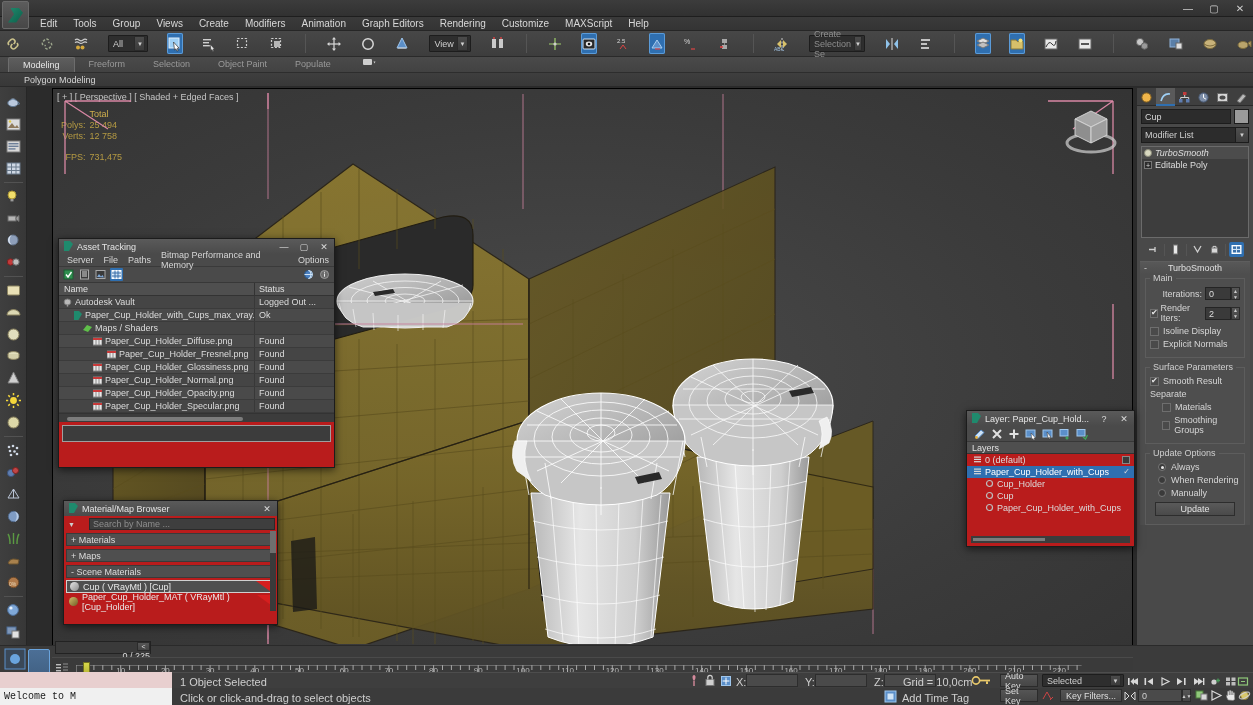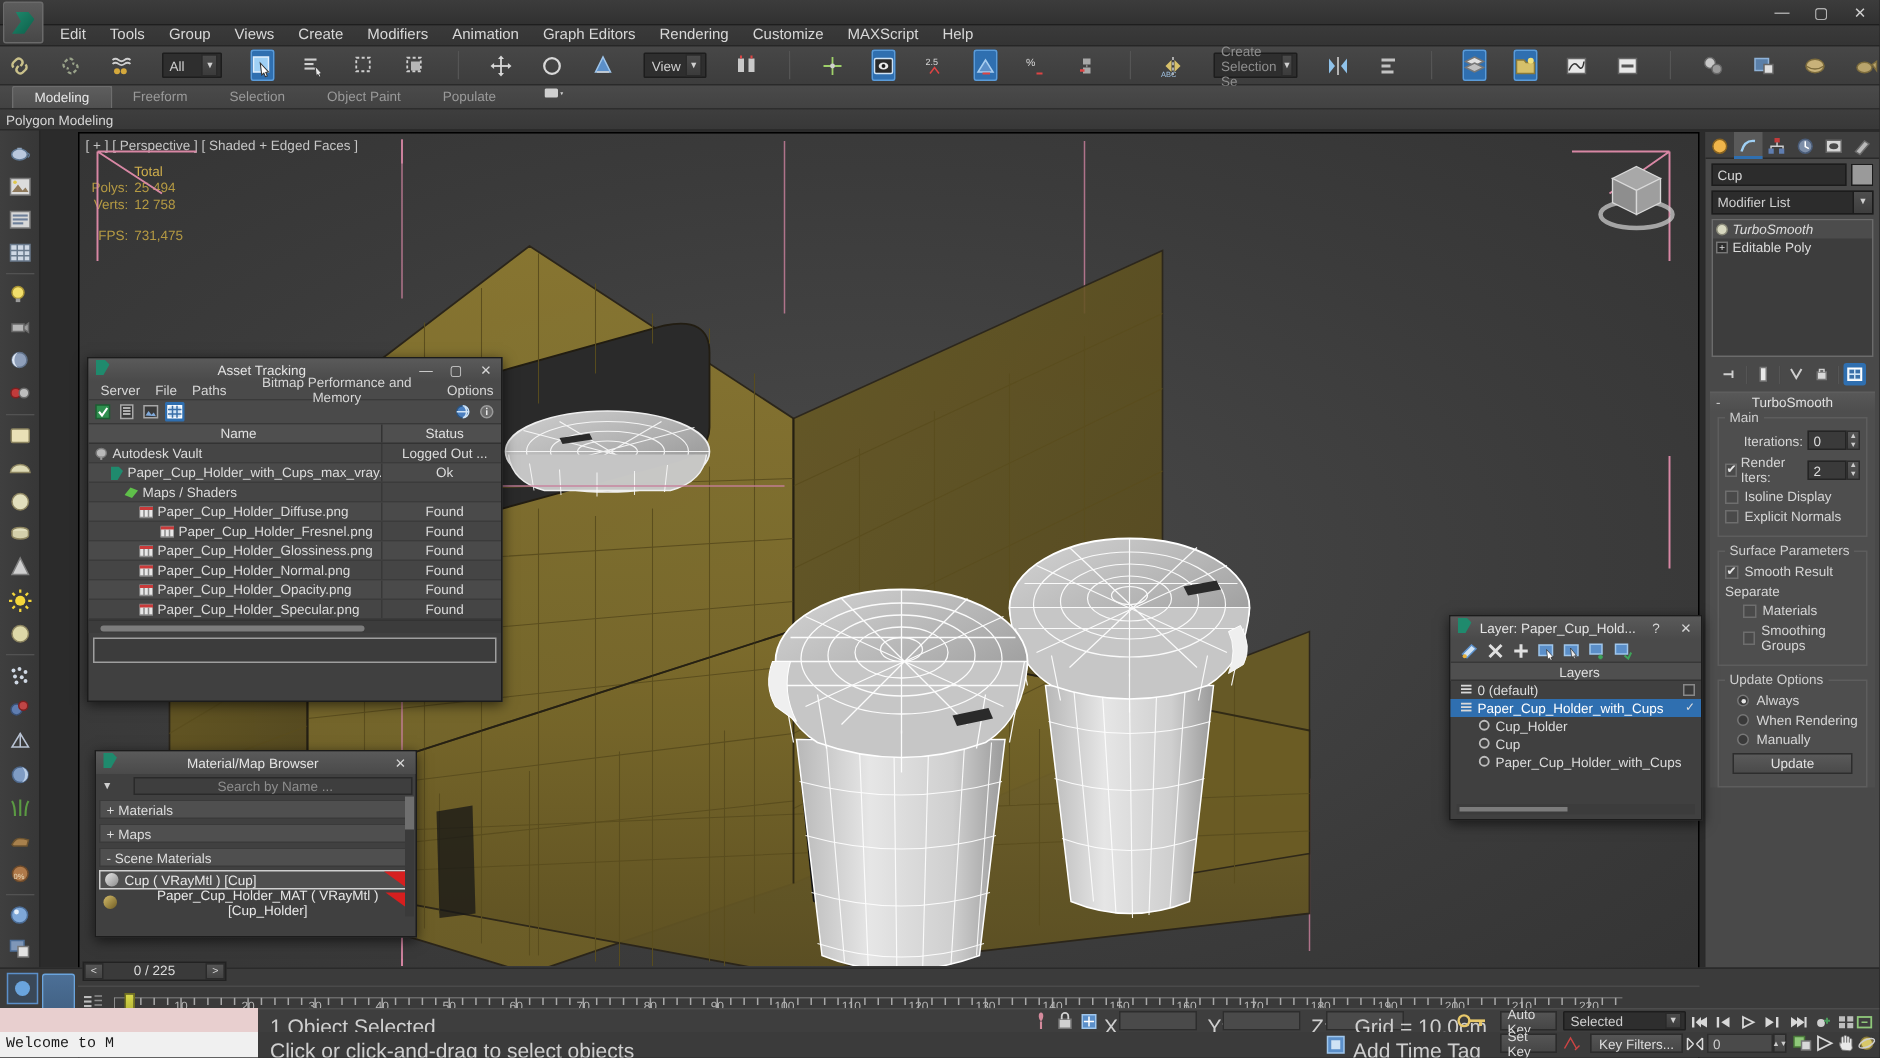--- a/index.html
+++ b/index.html
@@ -69,21 +69,21 @@
     left:0; top:57px; width:1253px; height:16px;
     background:linear-gradient(#4a4a4a,#424242);
     display:flex; align-items:center; padding-left:8px; border-bottom:1px solid #2d2d2d;
   }
   #ribbon .rt{ font-size:9px; color:#9a9a9a; padding:0 14px; line-height:15px; height:15px;}
   #ribbon .rt.active{ color:#e8e8e8; background:linear-gradient(#5e5e5e,#505050);
                       border:1px solid #6d6d6d; border-bottom:none; border-radius:2px 2px 0 0; }
   #ribbon2{
     left:0; top:73px; width:1253px; height:14px;
     background:linear-gradient(#3e3e3e,#383838); border-bottom:1px solid #2a2a2a;
-    display:flex; align-items:center; padding-left:4px;
+    display:flex; align-items:center; padding-left:24px;
   }
   #ribbon2 .label{ font-size:9px; color:#d6d6d6; }
 
   
   #lefttb{
     left:0; top:87px; width:27px; height:558px;
     background:linear-gradient(90deg,#3f3f3f,#373737);
     border-right:1px solid #262626; padding-top:4px;
   }
   .ltb{ width:21px; height:21px; margin:1px auto; border-radius:2px;
@@ -157,21 +157,21 @@
   .cbox.on:after{ content:"✔"; position:absolute; left:0px; top:-2px; font-size:8px; color:#e8e8e8; }
   .rad{ display:flex; align-items:center; gap:5px; font-size:9px; color:#d6d6d6; margin-bottom:3px;}
   .rbox{ width:8px; height:8px; border-radius:50%; background:#3a3a3a; border:1px solid #777; position:relative;}
   .rbox.on:after{ content:""; position:absolute; left:1.5px; top:1.5px; width:3px;height:3px;
                   border-radius:50%; background:#e6e6e6;}
   .btnWide{ margin:4px auto 3px auto; width:80px; height:14px; background:linear-gradient(#5a5a5a,#4a4a4a);
             border:1px solid #2d2d2d; display:flex; align-items:center; justify-content:center;
             font-size:9px; color:#e2e2e2; }
 
   
-  .floatWin{ background:#404040; border:1px solid #1c1c1c; box-shadow:0 2px 8px rgba(0,0,0,.6);text-align:center; }
+  .floatWin{ background:#b91c1c; border:1px solid #1c1c1c; box-shadow:0 2px 8px rgba(0,0,0,.6); }
   .fwTitle{ height:15px; background:linear-gradient(#5a5a5a,#4a4a4a); display:flex; align-items:center;
             padding:0 2px 0 4px; gap:4px; }
   .fwTitle .t{ font-size:9px; color:#e4e4e4; flex:1; }
   .fwBtn{ width:16px; height:13px; display:flex; align-items:center; justify-content:center;
           color:#d8d8d8; font-size:9px;}
   .fwMenu{ height:13px; background:#4a4a4a; display:flex; align-items:center; padding-left:3px;
            border-bottom:1px solid #3a3a3a;}
   .fwMenu .m{ font-size:9px; color:#d6d6d6; padding:0 5px;}
 
   
@@ -228,32 +228,32 @@
   .lyBox{ position:absolute; right:4px; top:2px; width:8px;height:8px;background:#3a3a3a;border:1px solid #888;}
   #lyScroll{ position:absolute; left:4px; right:4px; bottom:3px; height:7px; background:#3c3c3c;}
   #lyScroll .th{ position:absolute; left:2px; top:2px; width:72px; height:3px; background:#7c7c7c;}
 
   
   #timebarArea{ left:0; top:645px; width:1253px; height:60px; background:#3b3b3b;
                 border-top:1px solid #2a2a2a;}
   #trackbar{ left:52px; top:657px; width:1081px; height:26px; background:#3a3a3a;
              border-top:1px solid #4a4a4a; border-bottom:1px solid #2b2b2b;}
   #frameBox{ left:55px; top:641px; width:96px; height:13px; background:#3a3a3a; border:1px solid #222;
-             display:flex; align-items:flex-start; }
+             display:flex; align-items:flex-end;flex-direction:column; }
   #frameBox .ar{ width:13px;height:11px; background:linear-gradient(#555,#444); border:1px solid #2b2b2b;
                  display:flex; align-items:center; justify-content:center; color:#ddd; font-size:7px;}
   #frameBox .v{ flex:1; text-align:center; font-size:9px; color:#dcdcdc;}
   #ruler{ position:absolute; left:24px; right:0; top:7px; height:18px; }
   .tickLbl{ position:absolute; top:8px; font-size:8px; color:#b8b8b8; transform:translateX(-50%); }
   #slider{ position:absolute; left:31px; top:4px; width:7px; height:15px;
            background:linear-gradient(#d8d84a,#b0b033); border:1px solid #70701f; }
   #statusA{ left:0; top:672px; width:1253px; height:16px; background:#3e3e3e;
             border-top:1px solid #4d4d4d; }
   #statusB{ left:0; top:688px; width:1253px; height:17px; background:#3b3b3b; }
-  .promptTxt{ font-size:14px; color:#cfcfcf; }
+  .promptTxt{ font-size:11px; color:#cfcfcf; }
   #mrBox{ left:0; top:672px; width:172px; height:16px; background:#e8cfcf; }
   #welcomeBox{ left:0; top:688px; width:172px; height:17px; background:#f0f0f0;
                display:flex; align-items:center; padding-left:4px; }
   #welcomeBox span{ font-size:10px; color:#1a1a1a; font-family:"Liberation Mono", monospace;}
   .coordFld{ width:52px; height:13px; background:#4a4a4a; border:1px solid #2d2d2d; }
   .btnSm{ height:13px; background:linear-gradient(#555,#464646); border:1px solid #2b2b2b;
           display:flex; align-items:center; justify-content:center; font-size:9px; color:#ddd; padding:0 4px;}
   .navIco{ width:14px; height:14px; display:flex; align-items:center; justify-content:center; border-radius:2px;}
 </style>
 </head>

